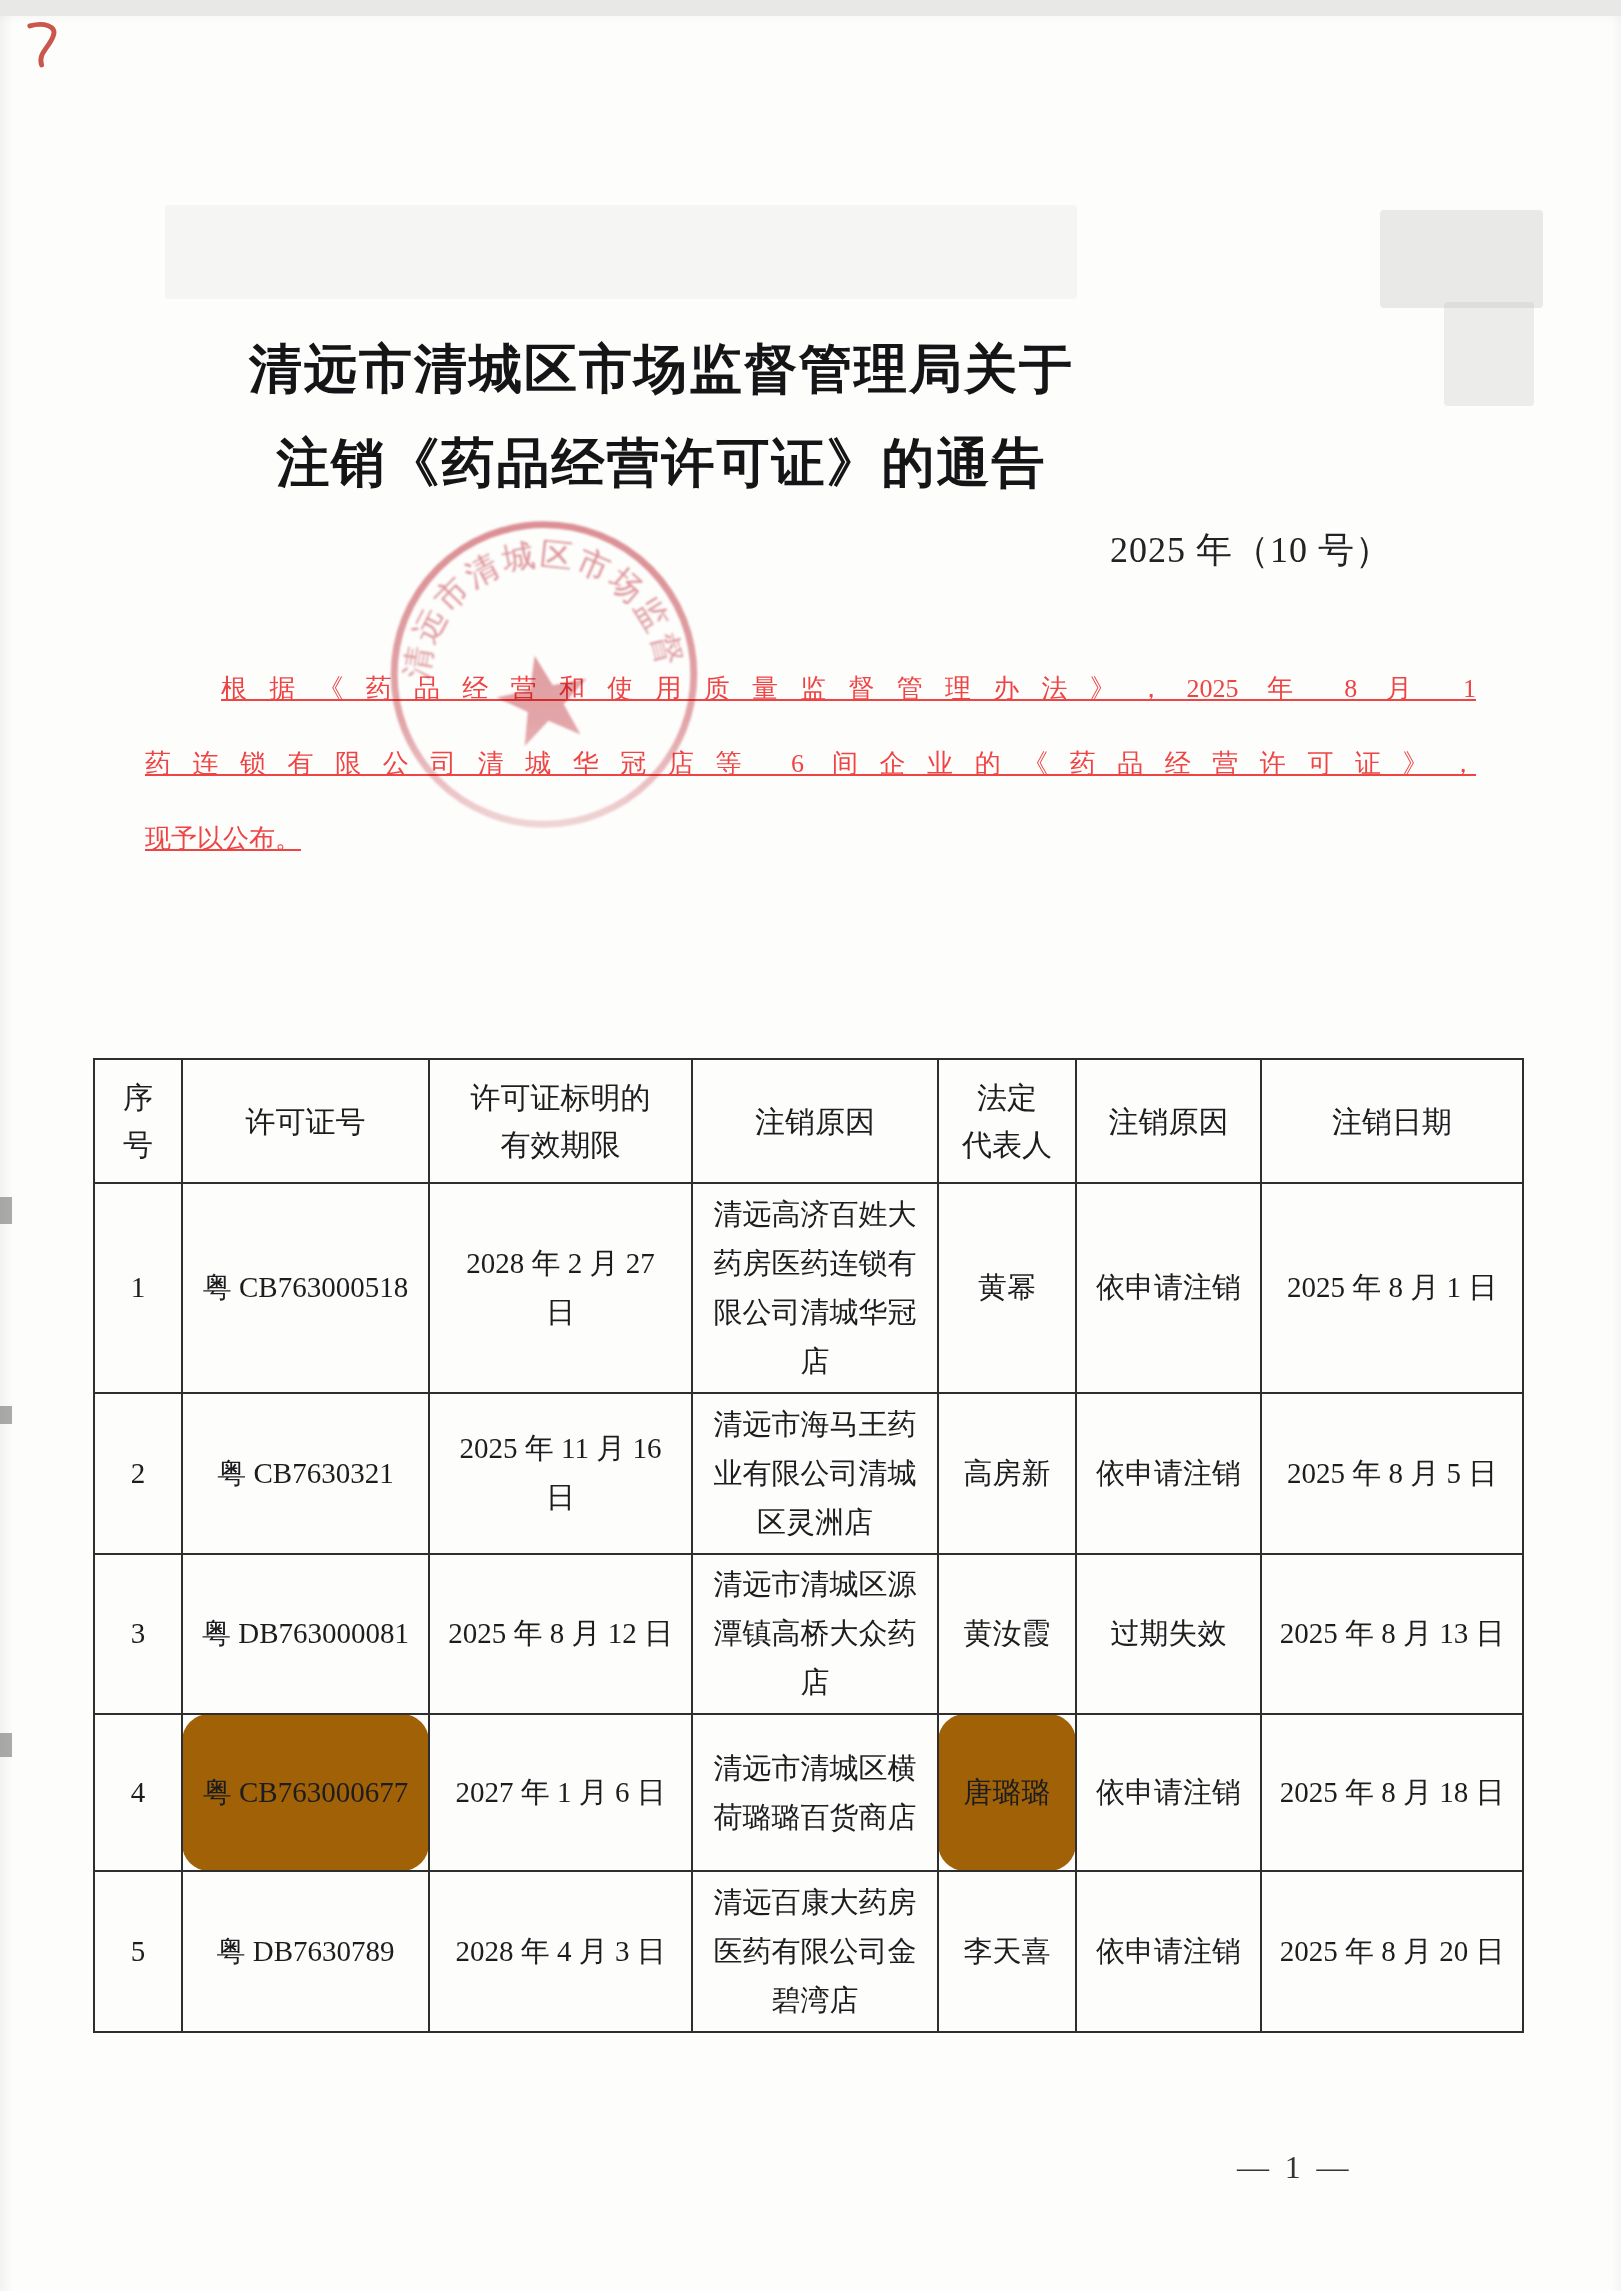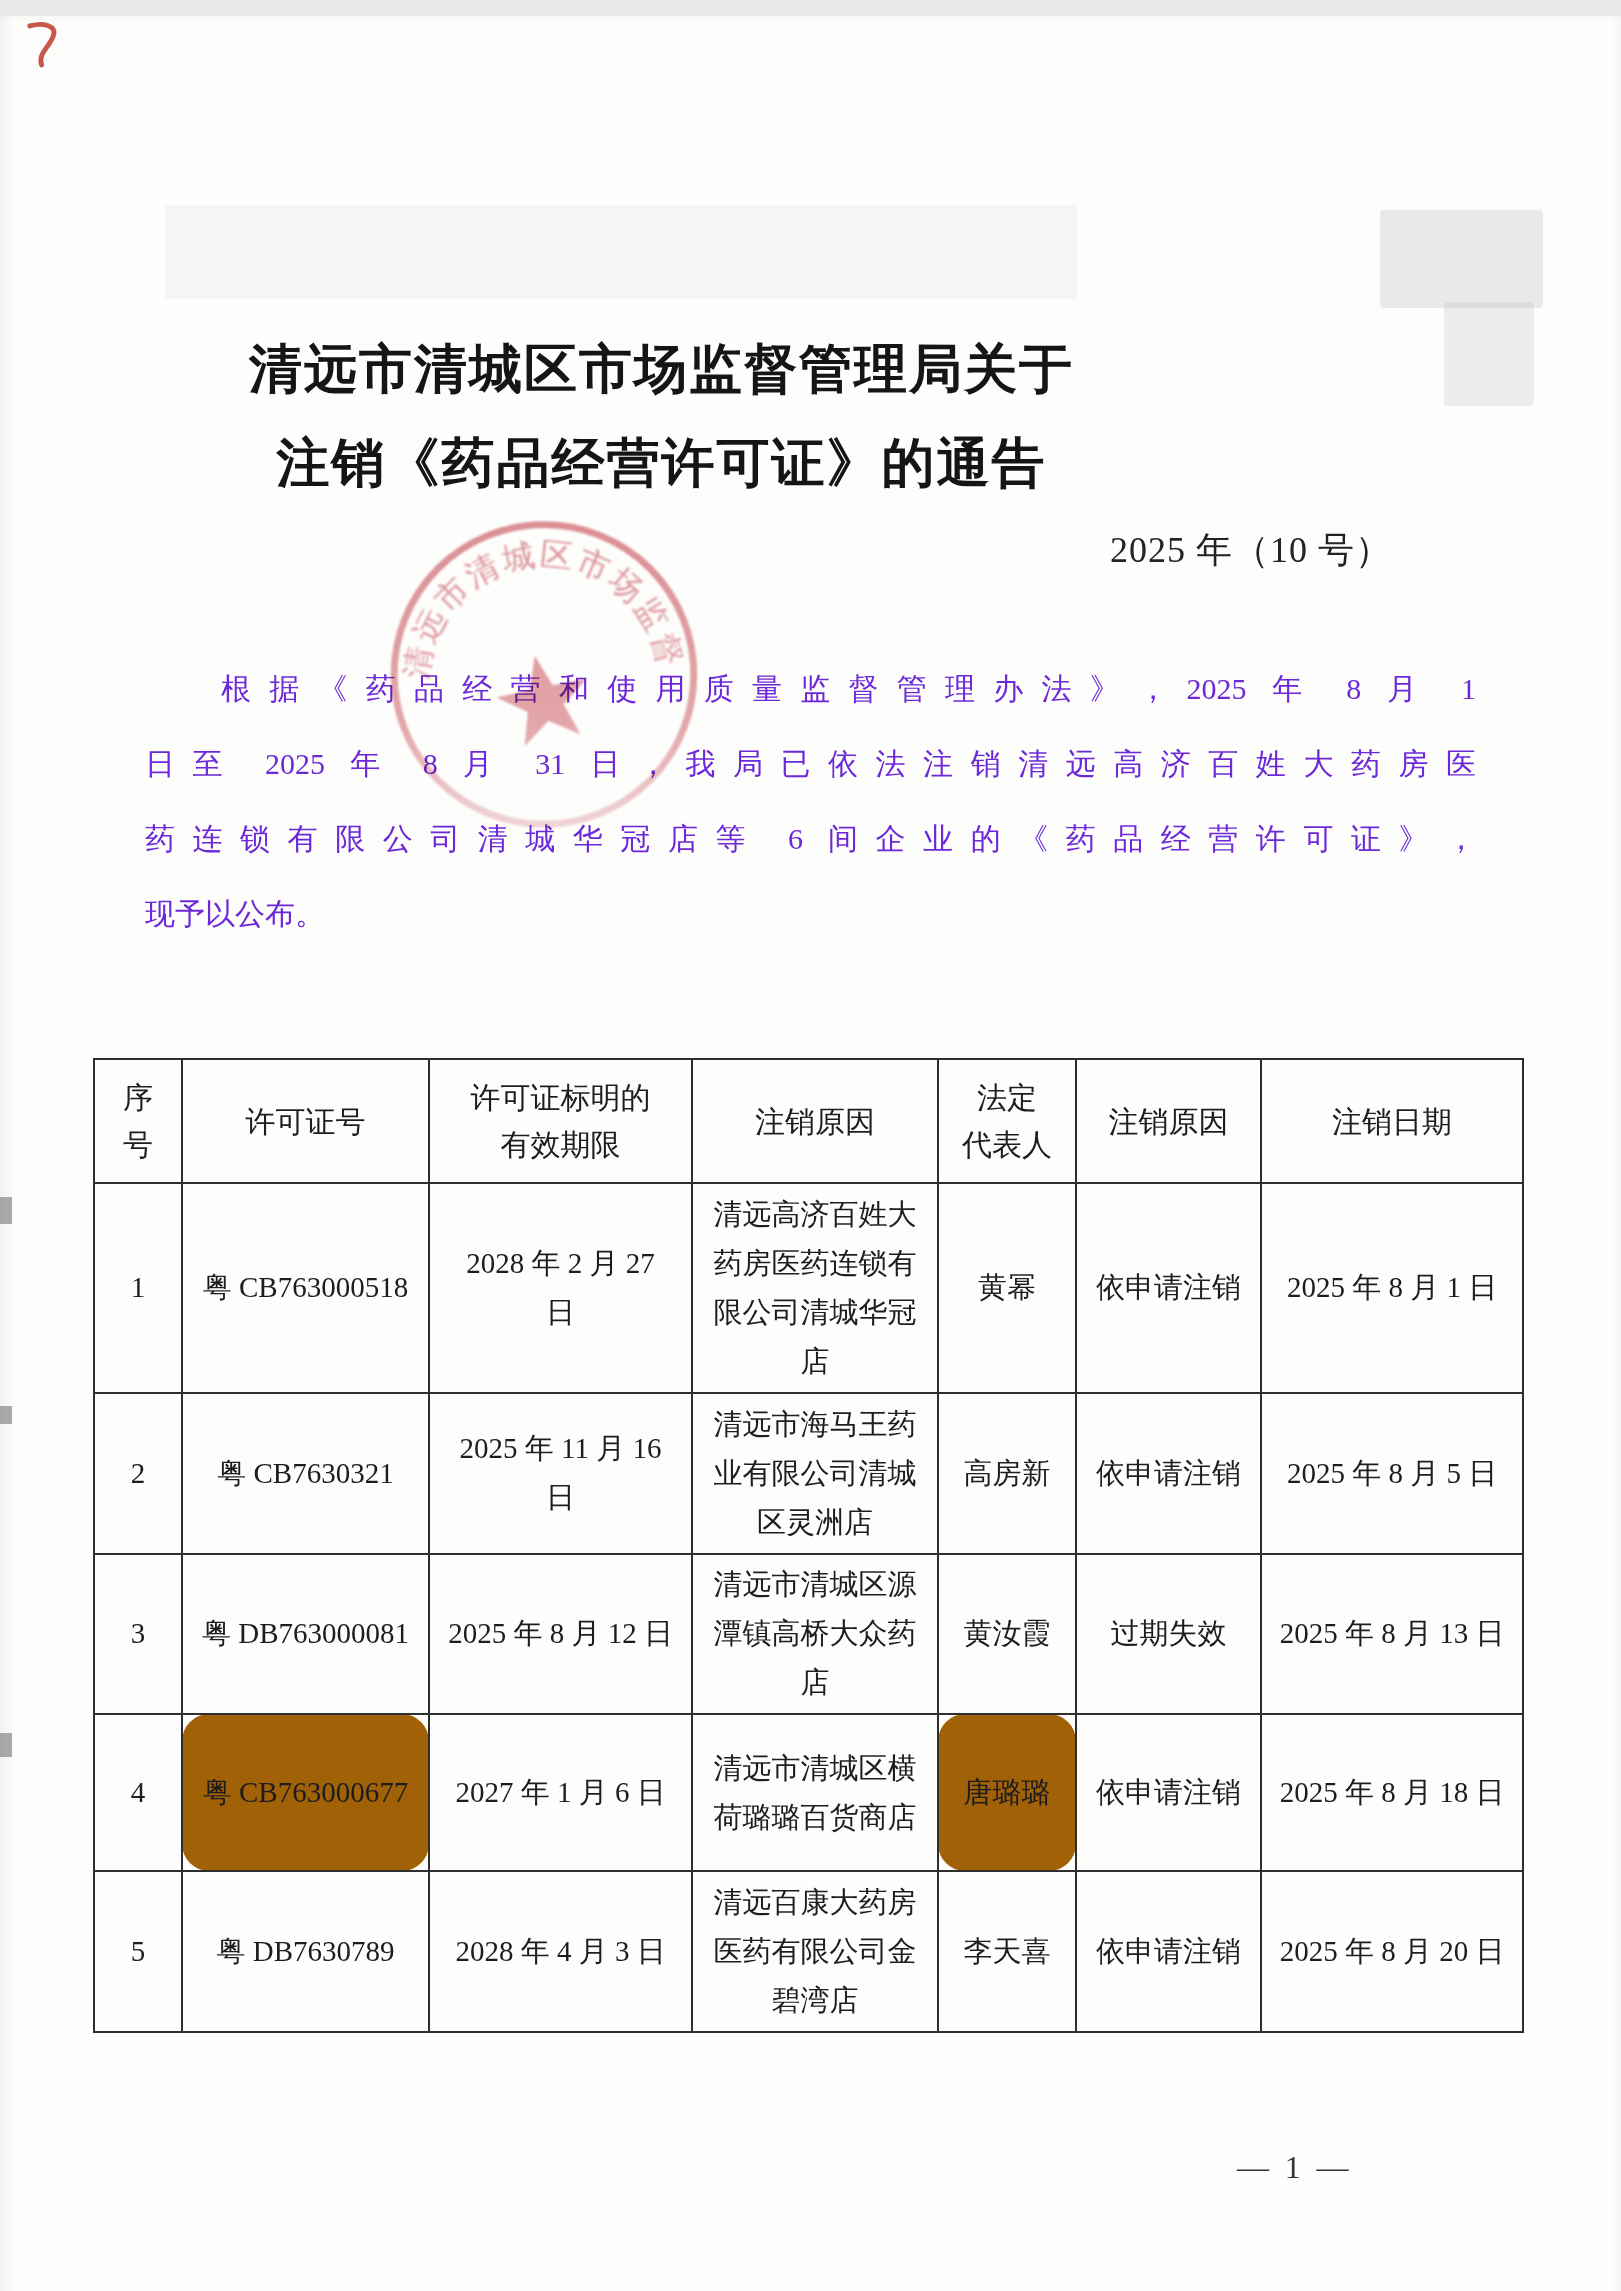--- a/index.html
+++ b/index.html
@@ -44,21 +44,21 @@
 
   
   .stamp{
     position:absolute;left:384px;top:492px;width:320px;height:329px;
     mix-blend-mode:multiply;pointer-events:none;
   }
 
   
   .body-text{
     position:absolute;left:145px;top:635px;width:1331px;
-    font-size:30px;line-height:75px;color:#6d28d9;
+    font-size:26px;line-height:75px;color:#ef4444;text-decoration:underline;
   }
   .body-line{
     text-align:justify;text-align-last:justify;
     white-space:normal;
   }
   .body-line.first{padding-left:76px;}
   .body-line.last{text-align:center;text-align-last:left;}
 
   
   .notice-table{
@@ -105,21 +105,20 @@
   </svg>
 
   <div class="title-wrap">
     <div>清远市清城区市场监督管理局关于</div>
     <div>注销《药品经营许可证》的通告</div>
   </div>
   <div class="subtitle">2025 年（10 号）</div>
 
   <div class="body-text">
     <div class="body-line first">根据《药品经营和使用质量监督管理办法》，2025 年 8 月 1</div>
-    <div class="body-line">日至 2025 年 8 月 31 日，我局已依法注销清远高济百姓大药房医</div>
     <div class="body-line">药连锁有限公司清城华冠店等 6 间企业的《药品经营许可证》，</div>
     <div class="body-line last">现予以公布。</div>
   </div>
 
   <svg class="stamp" viewBox="0 0 326 336">
     <defs>
       <filter id="sblur" x="-10%" y="-10%" width="120%" height="120%">
         <feGaussianBlur stdDeviation="1.1"></feGaussianBlur>
       </filter>
       <linearGradient id="fade" x1="0" y1="0" x2="0" y2="1">

